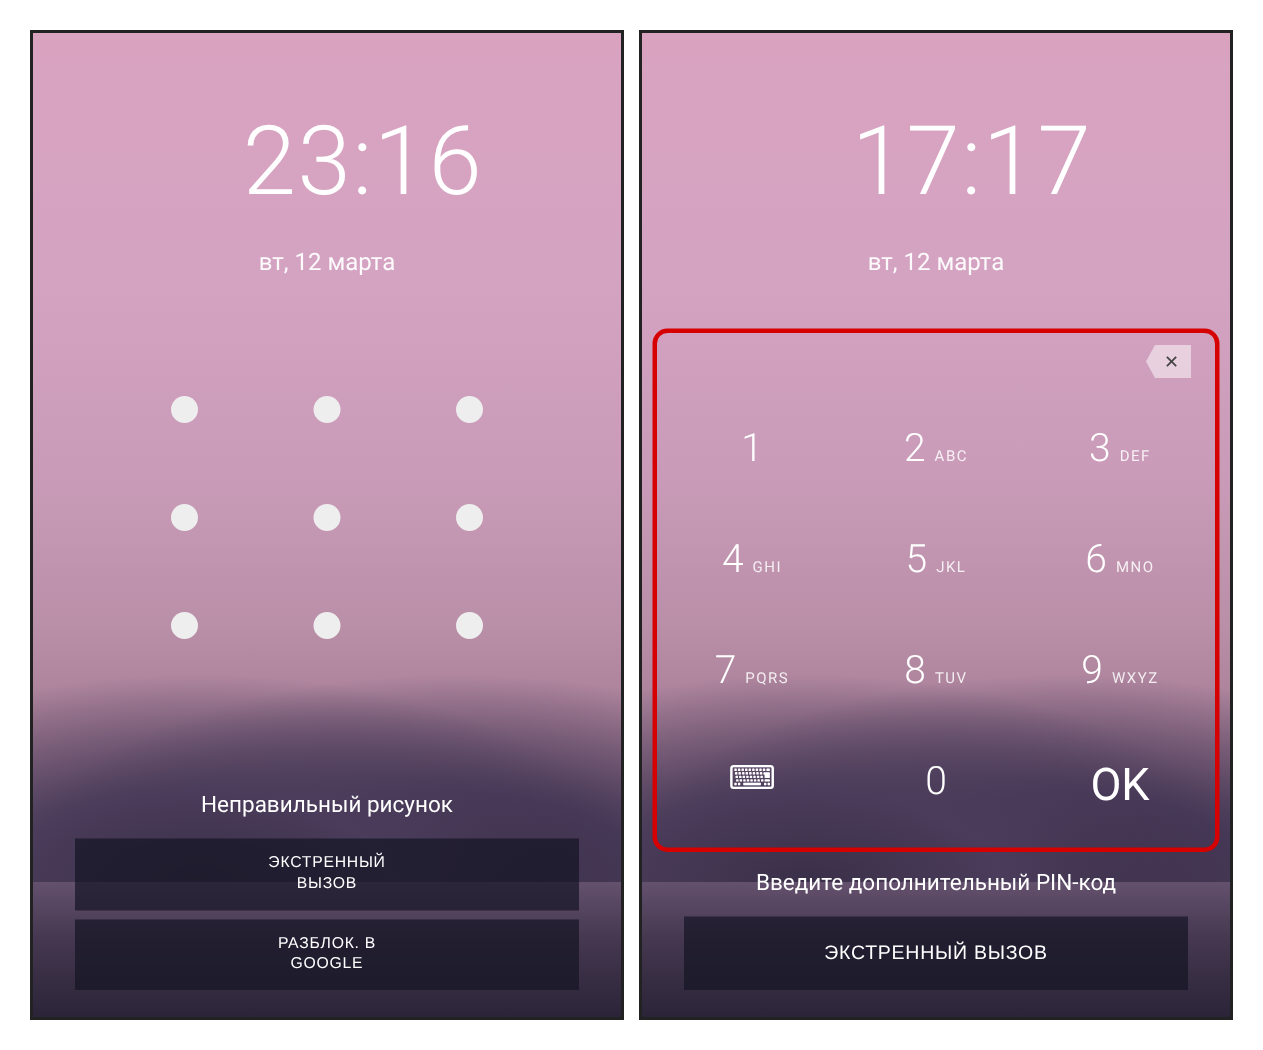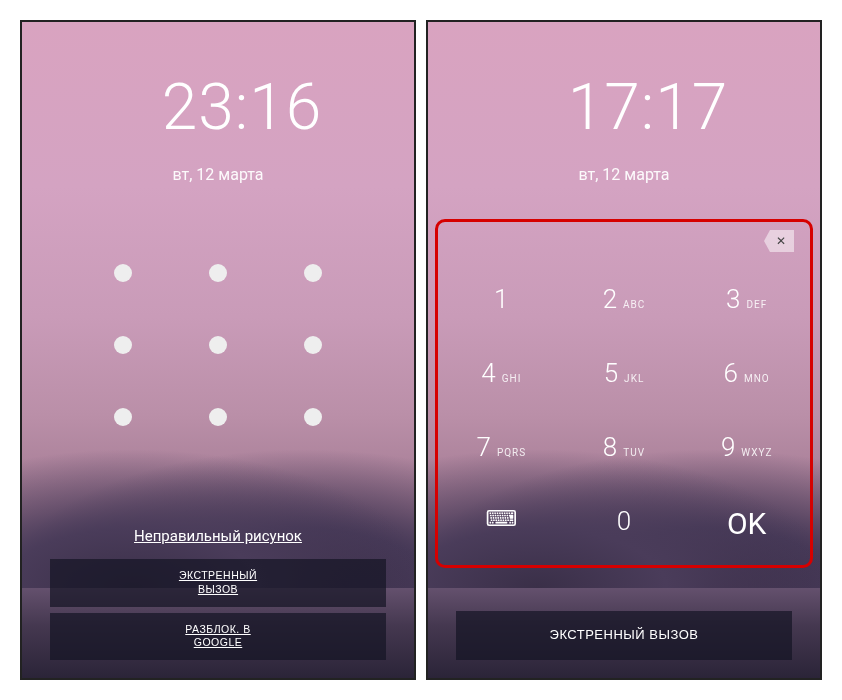--- a/index.html
+++ b/index.html
@@ -65,21 +65,20 @@
     }
     .dot {
       width: 18px;
       height: 18px;
       border-radius: 50%;
       background: #eee;
     }
     .bottom-area {
       margin-top: auto;
       padding: 0 28px 18px;
-      text-decoration: underline;
     }
     .message {
       font-size: 15px;
       margin-bottom: 14px;
       color: #fff;
     }
     .button-row {
       display: flex;
       gap: 6px;
       flex-direction: column;
@@ -255,16 +254,17 @@
           <div class="key">
             <span class="key-num">0</span>
           </div>
           <div class="key">
             <span class="key-ok">OK</span>
           </div>
         </div>
     </div>
 
     <div class="bottom-area">
+      <div class="message">Введите дополнительный PIN-код</div>
       <button class="btn btn-full">ЭКСТРЕННЫЙ ВЫЗОВ</button>
     </div>
   </div>
 </div>
 
 </body></html>

